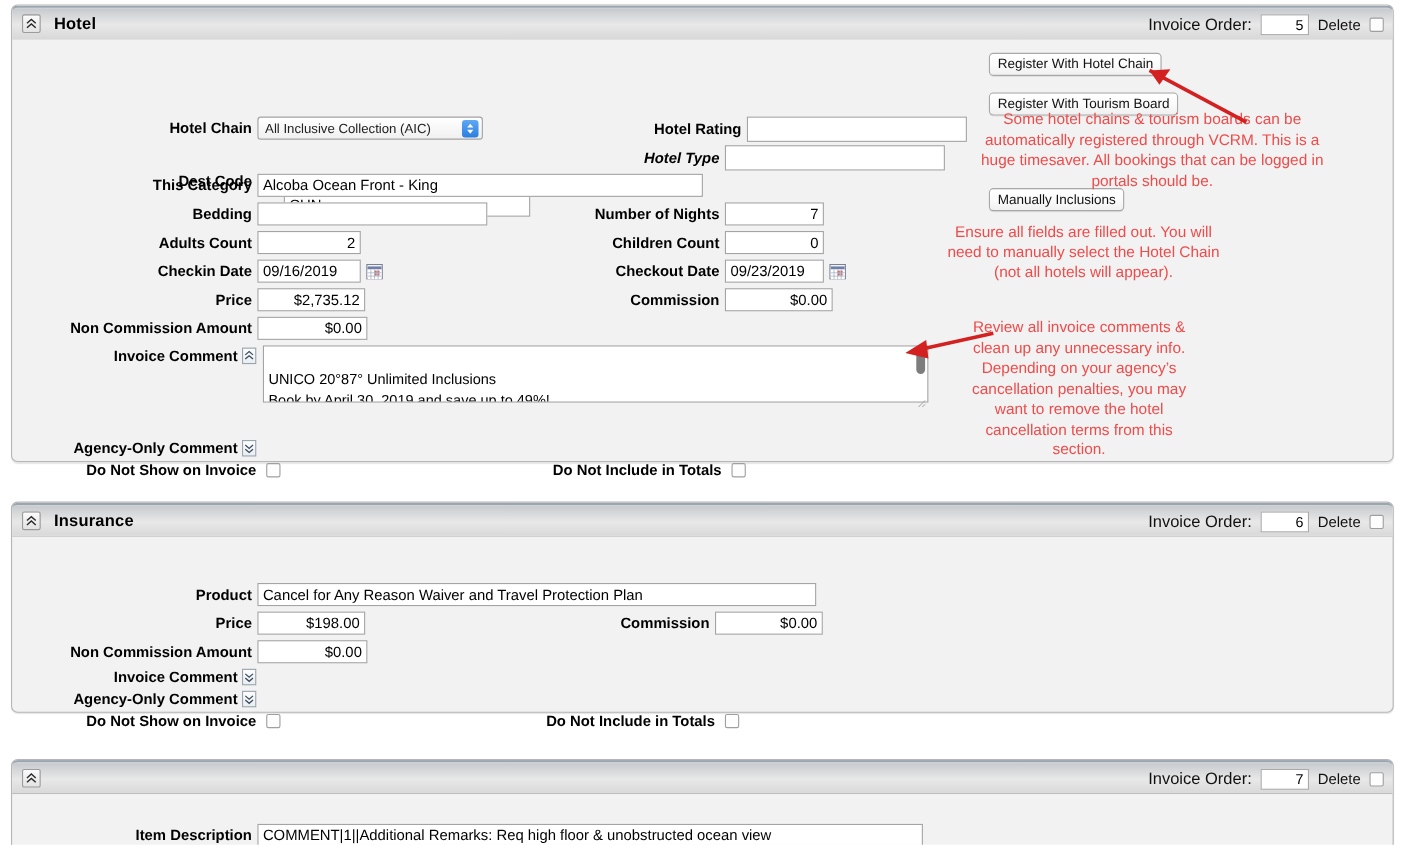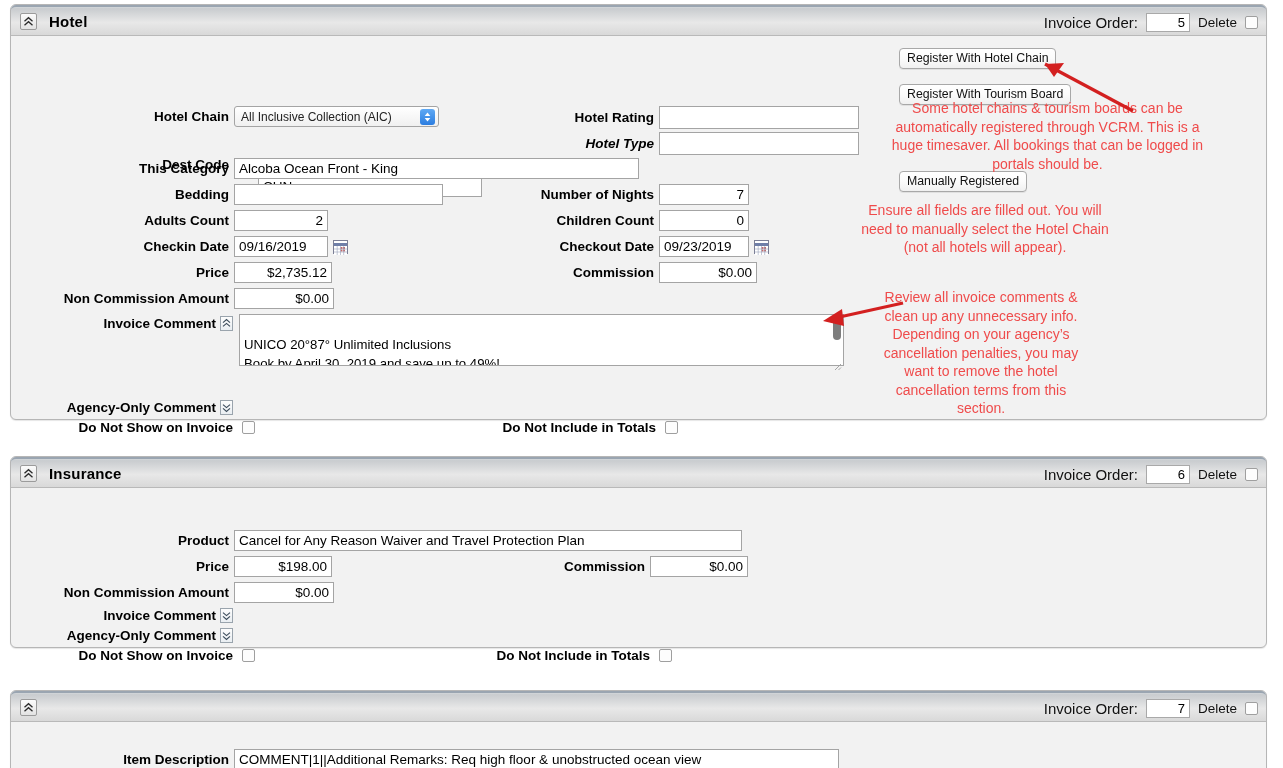--- a/index.html
+++ b/index.html
@@ -236,21 +236,21 @@
         <div class="ddl" style="margin-left:5px;">
           <span>All Inclusive Collection (AIC)</span>
           <span class="arrowbox">
             <svg width="9" height="12" viewBox="0 0 9 12">
                 <path d="M4.5 1.4 L7.3 5 L1.7 5 Z" fill="#fff"></path>
                 <path d="M4.5 10.6 L7.3 7 L1.7 7 Z" fill="#fff"></path>
               </svg>
           </span>
         </div>
       </div>
-      <div class="row" style="left:450px; top:70px;">
+      <div class="row" style="left:470px; top:70px;">
         <span class="lbl" style="width:193px;">Hotel Rating</span>
         <input class="fld" style="width: 200px; margin-left: 5px; height: 23px;" value="">
       </div>
 
       <div class="row" style="left:0; top:96px;gap:24px;">
         <span class="lbl" style="width:218px;">Dest Code</span>
         <input class="fld" style="width: 224px; margin-left: 5px; margin-top: 44px;" value="CUN">
       </div>
       <div class="row" style="left:450px; top:96px;">
         <span class="lbl" style="width:193px;font-style:italic;">Hotel Type</span>
@@ -385,21 +385,21 @@
         <span class="cb" style="margin-left:9px;"></span>
       </div>
 
       <div style="position:absolute; left:888px; top:12px;">
         <span class="btn">Register With Hotel Chain</span>
       </div>
       <div style="position:absolute; left:888px; top:48px;">
         <span class="btn">Register With Tourism Board</span>
       </div>
       <div style="position:absolute; left:888px; top:135px;">
-        <span class="btn">Manually Registered</span>
+        <span class="btn">Manually Inclusions</span>
       </div>
 
     </div>
   </div>
 
   <div class="panel" style="top:456px; height:192px;">
     <div class="panel-header">
       <div class="collapse-box">
         <svg width="11" height="11" viewBox="0 0 11 11">
             <path d="M1.5 5.2 L5.5 1.7 L9.5 5.2" fill="none" stroke="#2a2a2a" stroke-width="1.3"></path>

